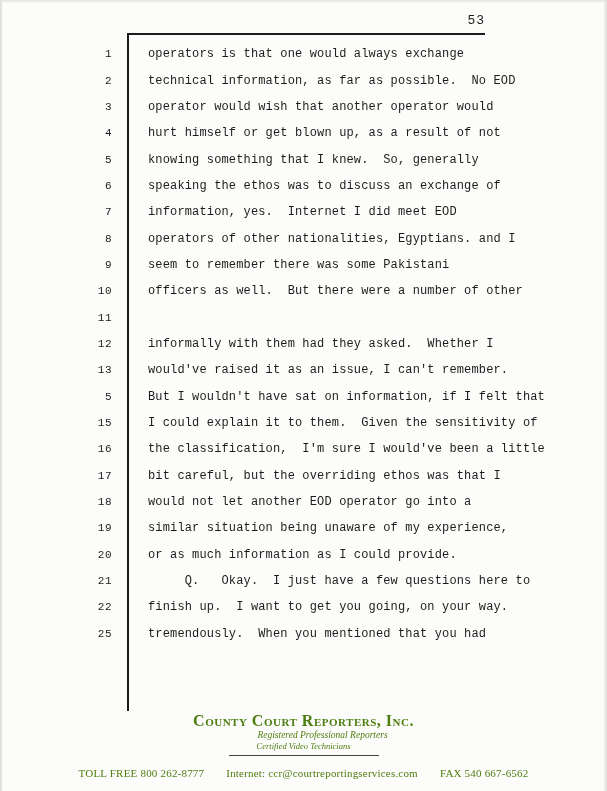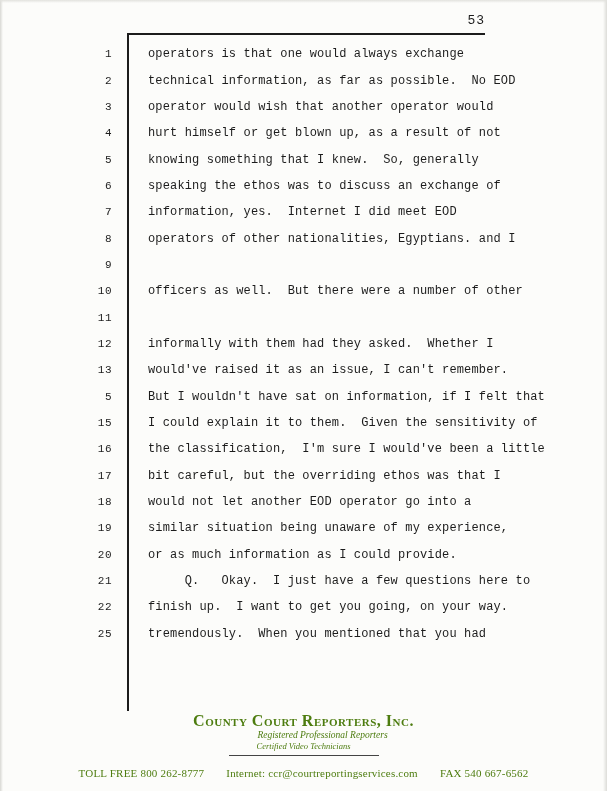--- a/index.html
+++ b/index.html
@@ -74,20 +74,21 @@
   <div class="line">
       <span class="num">7</span>
       <span class="text">information, yes.  Internet I did meet EOD</span>
     </div>
   <div class="line">
       <span class="num">8</span>
       <span class="text">operators of other nationalities, Egyptians. and I</span>
     </div>
   <div class="line">
       <span class="num">9</span>
+      <span class="text">seem to remember there was some Pakistani</span>
     </div>
   <div class="line">
       <span class="num">10</span>
       <span class="text">officers as well.  But there were a number of other</span>
     </div>
   <div class="line">
       <span class="num">11</span>
     </div>
   <div class="line">
       <span class="num">12</span>

